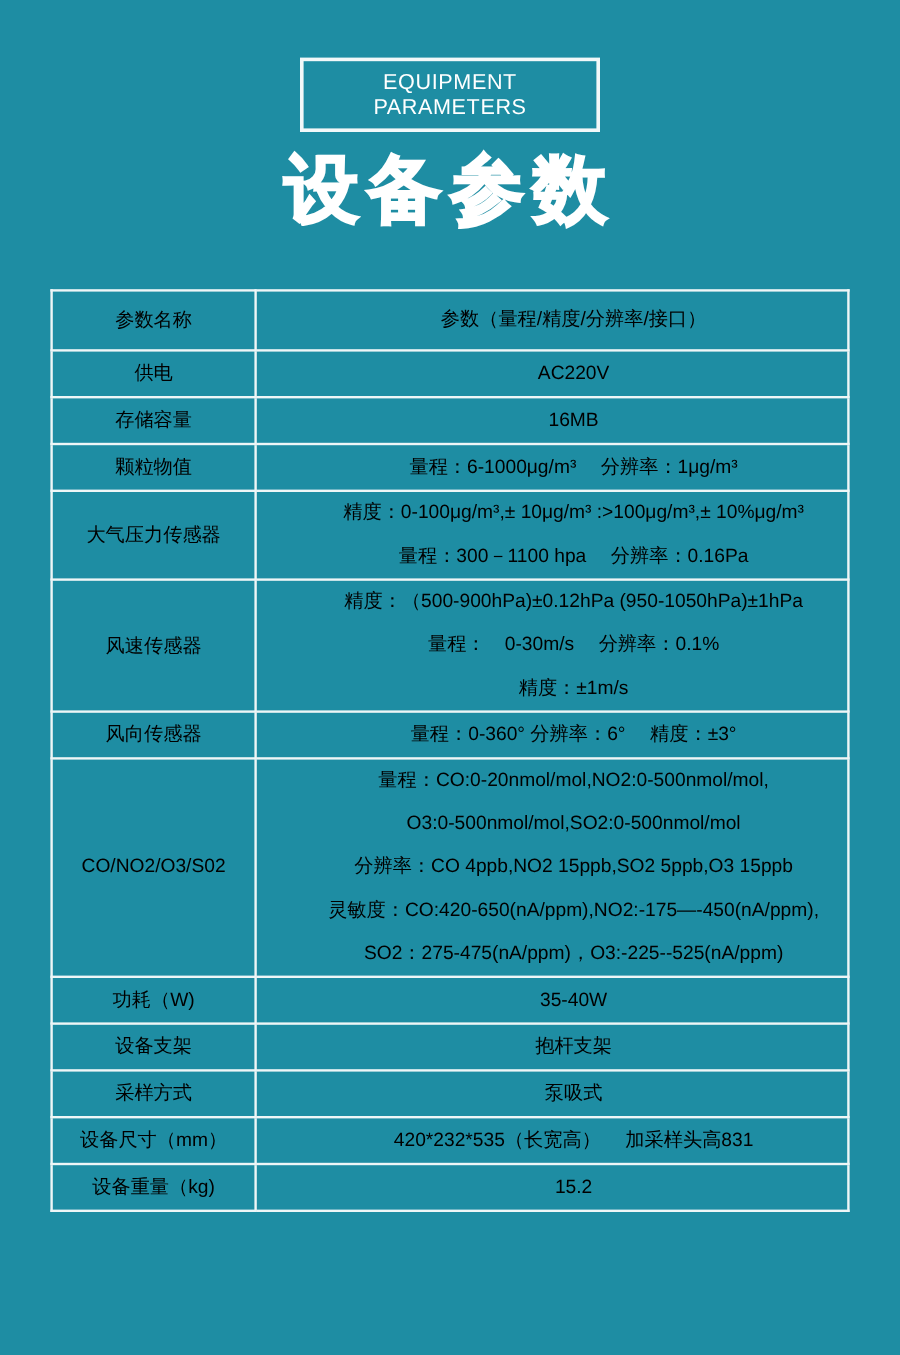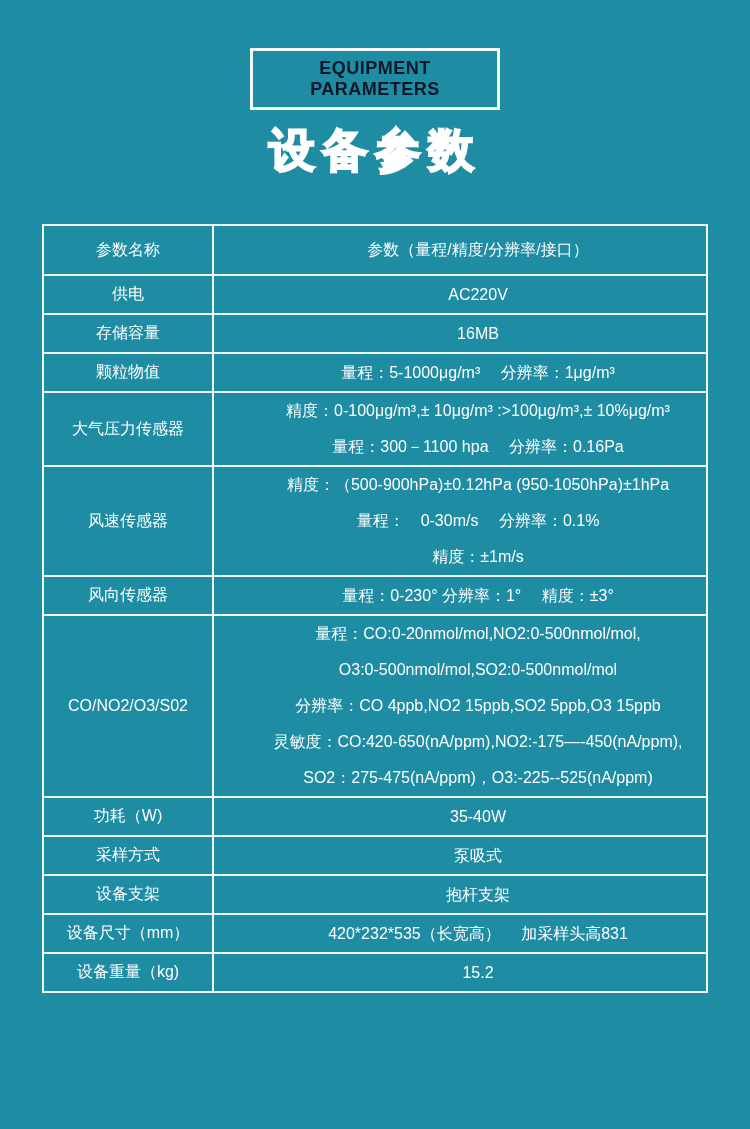--- a/index.html
+++ b/index.html
@@ -20,45 +20,45 @@
     position: relative;
   }
   .badge {
     width: 236px;
     margin: 16px auto;
     margin-top: 48px;
     border: 3px solid #f2f8f9;
     padding: 7px 4px;
     text-align: center;
     font-size: 18px;
-    font-weight: bold;
+    font-weight: normal;
     letter-spacing: 0.5px;
-    color: #0f172a;
+    color: #ffffff;
     box-sizing: content-box;
   }
   .big-title {
     margin-top: 10px;
     text-align: center;
-    font-size: 46px;
+    font-size: 62px;
     font-weight: 900;
     letter-spacing: 7px;
     color: #ffffff;
     -webkit-text-stroke: 2px #ffffff;
     line-height: 1.05;
   }
   table.params {
     width: 666px;
     margin: 0 auto;
     margin-top: 50px;
     border-collapse: collapse;
     table-layout: fixed;
   }
   table.params td {
     border: 2px solid #eef6f7;
-    color: #ffffff;
+    color: #000000;
     font-size: 16px;
     text-align: center;
     vertical-align: middle;
     padding: 0;
   }
   td.name-cell {
     width: 168px;
   }
   td.value-cell .value-line {
     line-height: 36px;
@@ -98,70 +98,70 @@
         </tr>
         <tr class="single-row">
           <td class="name-cell">存储容量</td>
           <td class="value-cell">
             <div class="value-line">16MB</div>
           </td>
         </tr>
         <tr class="single-row">
           <td class="name-cell">颗粒物值</td>
           <td class="value-cell">
-            <div class="value-line">量程：5-1000μg/m³　 分辨率：1μg/m³</div>
+            <div class="value-line">量程：6-1000μg/m³　 分辨率：1μg/m³</div>
           </td>
         </tr>
         <tr class="multi-row">
           <td class="name-cell">大气压力传感器</td>
           <td class="value-cell">
             <div class="value-line">精度：0-100μg/m³,± 10μg/m³ :&gt;100μg/m³,± 10%μg/m³</div>
             <div class="value-line">量程：300－1100 hpa　 分辨率：0.16Pa</div>
           </td>
         </tr>
         <tr class="multi-row">
           <td class="name-cell">风速传感器</td>
           <td class="value-cell">
             <div class="value-line">精度：（500-900hPa)±0.12hPa  (950-1050hPa)±1hPa</div>
             <div class="value-line">量程：　0-30m/s　 分辨率：0.1%</div>
             <div class="value-line">精度：±1m/s</div>
           </td>
         </tr>
         <tr class="single-row">
           <td class="name-cell">风向传感器</td>
           <td class="value-cell">
-            <div class="value-line">量程：0-230° 分辨率：1°　 精度：±3°</div>
+            <div class="value-line">量程：0-360° 分辨率：6°　 精度：±3°</div>
           </td>
         </tr>
         <tr class="multi-row">
           <td class="name-cell">CO/NO2/O3/S02</td>
           <td class="value-cell">
             <div class="value-line">量程：CO:0-20nmol/mol,NO2:0-500nmol/mol,</div>
             <div class="value-line">O3:0-500nmol/mol,SO2:0-500nmol/mol</div>
             <div class="value-line">分辨率：CO 4ppb,NO2 15ppb,SO2 5ppb,O3  15ppb</div>
             <div class="value-line">灵敏度：CO:420-650(nA/ppm),NO2:-175—-450(nA/ppm),</div>
             <div class="value-line">SO2：275-475(nA/ppm)，O3:-225--525(nA/ppm)</div>
           </td>
         </tr>
         <tr class="single-row">
           <td class="name-cell">功耗（W)</td>
           <td class="value-cell">
             <div class="value-line">35-40W</div>
           </td>
         </tr>
         <tr class="single-row">
+          <td class="name-cell">设备支架</td>
+          <td class="value-cell">
+            <div class="value-line">抱杆支架</div>
+          </td>
+        </tr>
+        <tr class="single-row">
           <td class="name-cell">采样方式</td>
           <td class="value-cell">
             <div class="value-line">泵吸式</div>
-          </td>
-        </tr>
-        <tr class="single-row">
-          <td class="name-cell">设备支架</td>
-          <td class="value-cell">
-            <div class="value-line">抱杆支架</div>
           </td>
         </tr>
         <tr class="single-row">
           <td class="name-cell">设备尺寸（mm）</td>
           <td class="value-cell">
             <div class="value-line">420*232*535（长宽高）　 加采样头高831</div>
           </td>
         </tr>
         <tr class="single-row">
           <td class="name-cell">设备重量（kg)</td>

